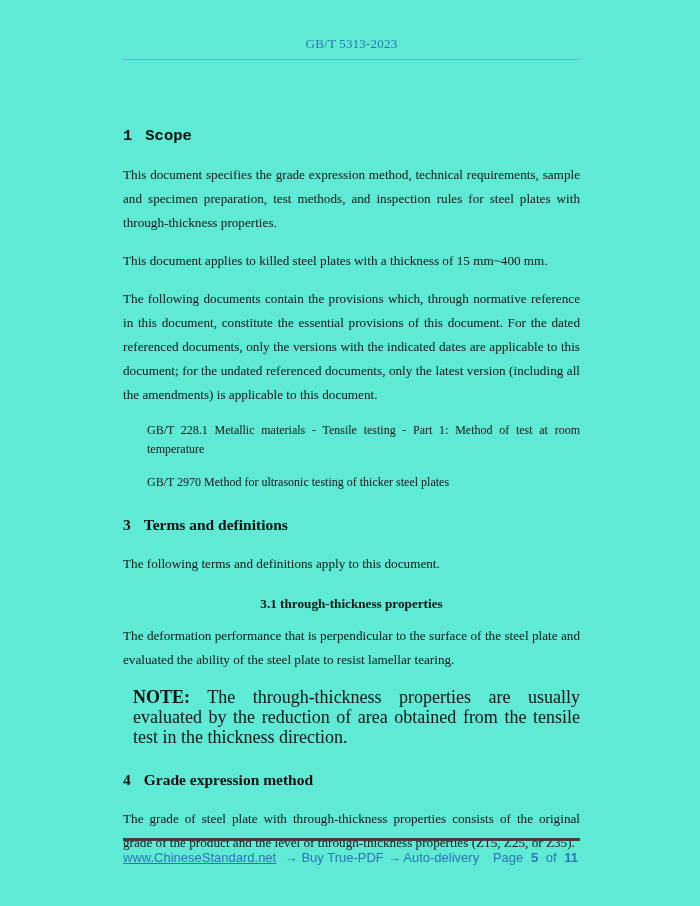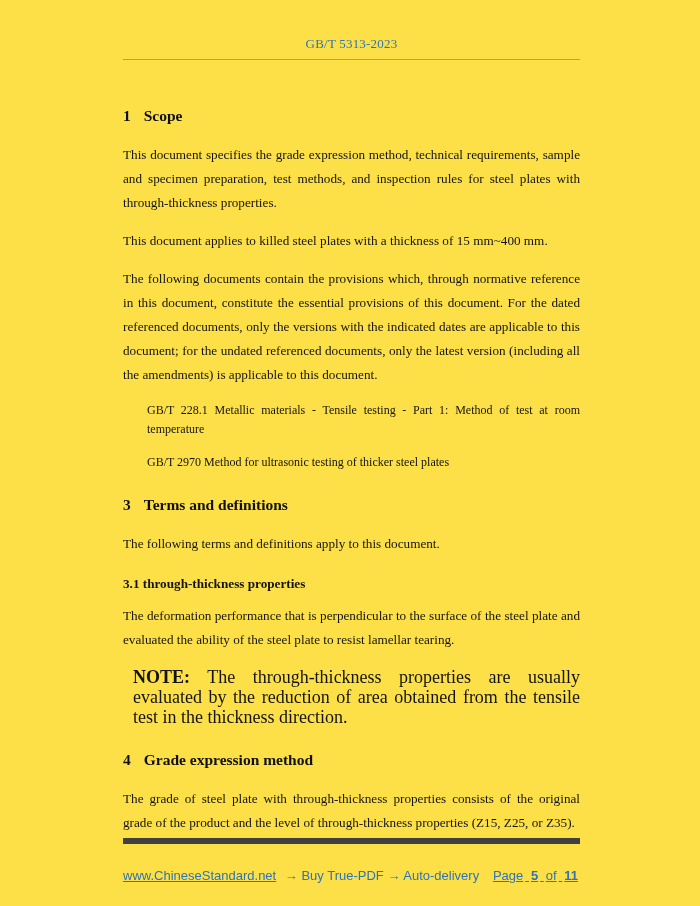--- a/index.html
+++ b/index.html
@@ -1,20 +1,20 @@
 <!DOCTYPE html>
 <html><head>
 <meta charset="utf-8">
 <style>
   html, body { margin: 0; padding: 0; background: #ffffff; }
   .page {
     position: relative;
     width: 700px;
     height: 906px;
-    background: #fde047;
+    background: #5eead4;
     font-family: "Liberation Serif", "DejaVu Serif", serif;
     color: #141414;
     overflow: hidden;
   }
   .content {
     position: absolute;
     left: 123px;
     top: 0;
     width: 457px;
   }
@@ -37,66 +37,67 @@
     font-size: 17.5px;
     font-weight: bold;
     color: #101010;
   }
   .section-heading {
     font-size: 15.5px;
     font-weight: bold;
     margin: 24px 0 18px 0;
     color: #101010;
   }
-  .section-heading.first { margin-top: 47px; }
+  .section-heading.first { margin-top: 67px; font-family: Liberation Mono, monospace; }
   .section-heading .h-num { display: inline-block; }
   .section-heading .h-text { display: inline-block; margin-left: 13px; }
   .body-p {
     font-size: 13.2px;
     line-height: 24px;
     text-align: justify;
     margin: 0 0 14px 0;
   }
   .ref-p {
     font-size: 12px;
     line-height: 19px;
     text-align: justify;
     margin: 0 0 14px 0;
     padding-left: 24px;
   }
   .term-label {
     font-size: 13.2px;
     font-weight: bold;
     margin: 20px 0 12px 0;
+    text-align: center;
   }
   .note-p {
     font-size: 18px;
     line-height: 20px;
     text-align: justify;
     margin: 15px 0 0 10px;
   }
   .note-p .note-label { font-weight: bold; }
   .footer {
     position: absolute;
     left: 123px;
     top: 838px;
     width: 457px;
-    border-top: 6px solid #404040;
-    padding-top: 24px;
+    border-top: 3px solid #404040;
+    padding-top: 9px;
     display: flex;
     justify-content: space-between;
     align-items: baseline;
     font-family: "Liberation Sans", "DejaVu Sans", sans-serif;
     font-size: 13px;
     color: #2E74B5;
   }
   .footer-left { white-space: nowrap; }
   .footer-link { text-decoration: underline; color: #2E74B5; cursor: pointer; }
   .footer-tagline { margin-left: 5px; }
-  .page-indicator { white-space: nowrap; text-decoration: underline; }
+  .page-indicator { white-space: nowrap; }
   .page-indicator .pg-num { font-weight: bold; margin: 0 2px; }
   .page-indicator .pg-word { margin: 0 2px; }
 </style>
 </head>
 <body>
 
 <div class="page">
   <div class="content">
 
     <div class="doc-header">GB/T 5313-2023</div>

